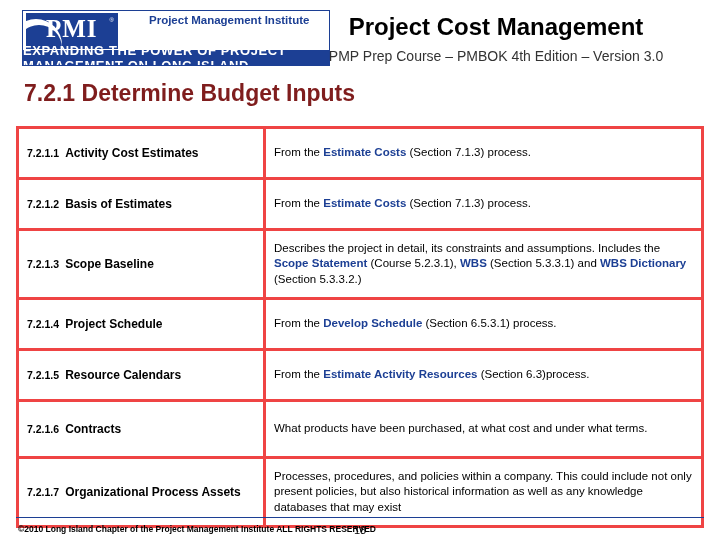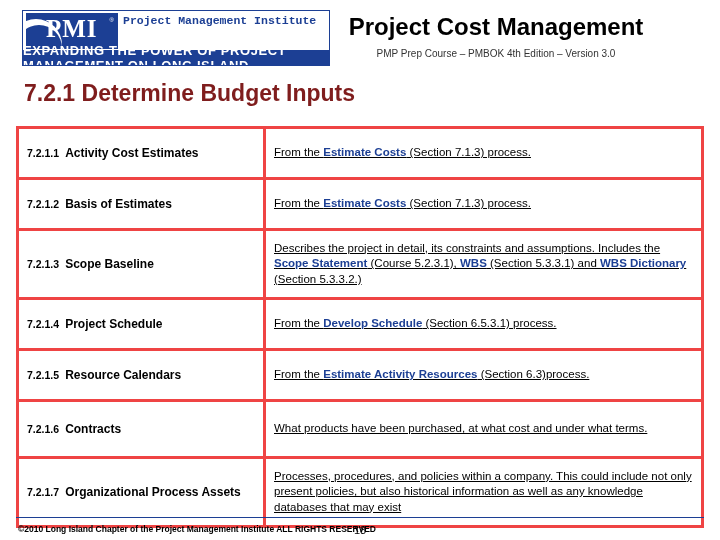--- a/index.html
+++ b/index.html
@@ -84,21 +84,22 @@
   .logo-text {
     position: absolute;
     left: 100px;
     top: 3px;
     line-height: 1.15;
   }
   .logo-text .l1 {
     font-size: 11.5px;
     font-weight: bold;
     color: #1c3f94;
-    font-family: Liberation Mono, monospace;
+    font-family: Liberation Sans, sans-serif;
+    margin-left: 26px;
   }
   .logo-text .l2 {
     font-size: 10.5px;
     color: #1c3f94;
     font-family: "Liberation Serif", serif;
   }
   .logo-bar {
     position: absolute;
     left: 0;
     bottom: 0;
@@ -123,21 +124,21 @@
     text-align: center;
   }
   .deck-title {
     font-size: 24px;
     font-weight: bold;
     color: #000000;
     line-height: 1.1;
   }
   .deck-subtitle {
     margin-top: 8px;
-    font-size: 10px;
+    font-size: 14px;
     color: #333333;
     text-align: center;
   }
 
   
   .slide-heading {
     position: absolute;
     left: 24px;
     top: 80px;
     font-size: 23px;
@@ -173,21 +174,20 @@
     font-weight: bold;
     margin-right: 6px;
   }
   td.col-left .lbl {
     font-size: 12px;
     font-weight: bold;
   }
   td.col-right {
     font-size: 11.5px;
     font-weight: normal;
-    text-decoration: underline;
   }
   .hl {
     color: #1c3f94;
     font-weight: bold;
   }
 
   
   tr.r1 td { height: 36px; }
   tr.r2 td { height: 36px; }
   tr.r3 td { height: 54px; }

